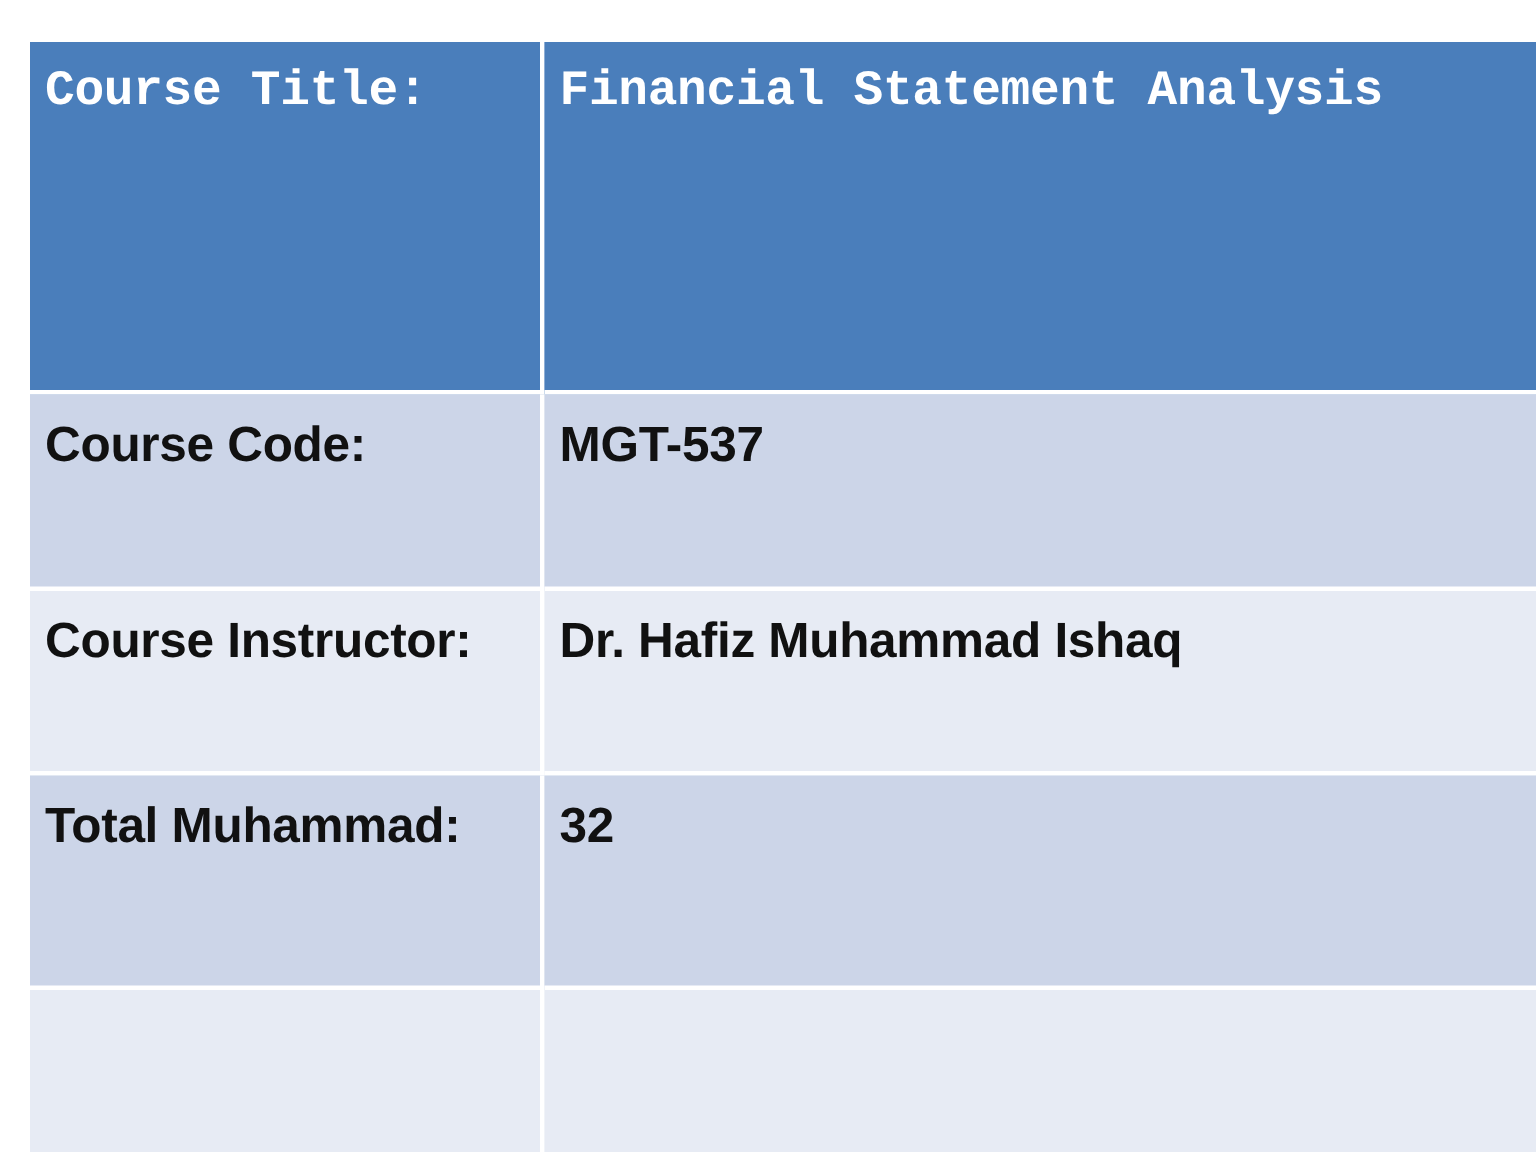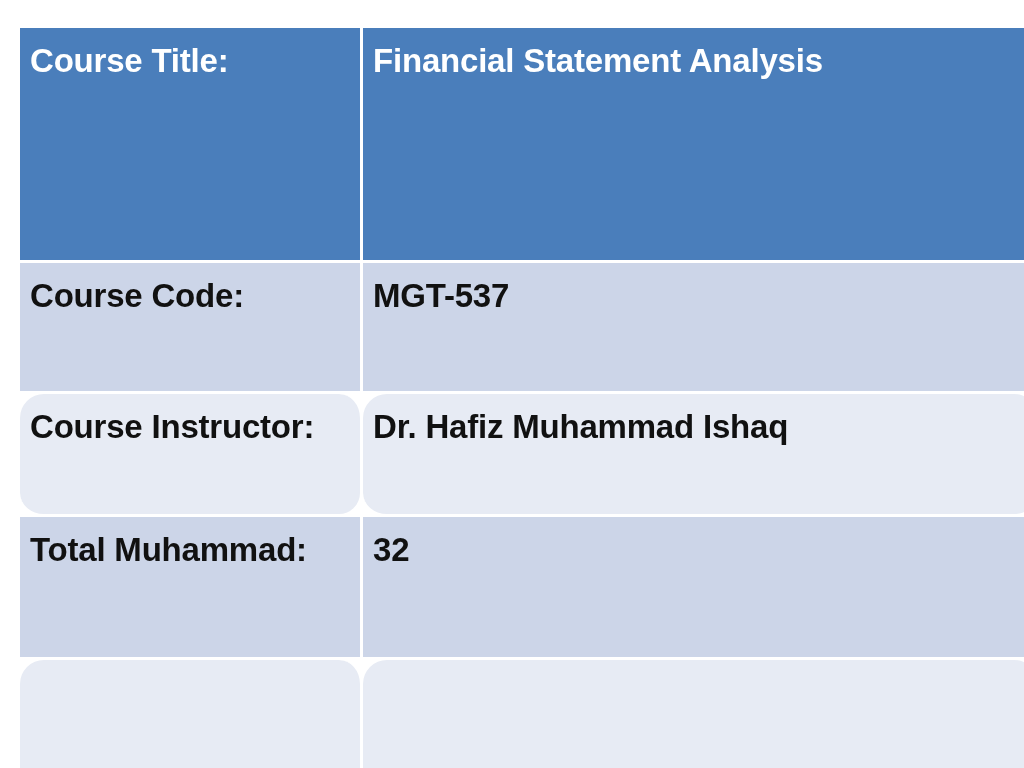--- a/index.html
+++ b/index.html
@@ -47,33 +47,33 @@
   }
 
   .course-table tr:last-child td {
     border-bottom: none;
   }
 
   
   .row-header td {
     background: #4a7ebb;
     height: 212px;
+    font-family: Liberation Mono, monospace;
   }
   .row-header .label-text,
   .row-header .value-text {
     color: #ffffff;
   }
 
   
   .row-dark td {
     background: #ccd5e8;
   }
   .row-light td {
     background: #e7ebf4;
-    border-radius: 24px;
   }
 
   .label-text {
     font-size: 33px;
     font-weight: bold;
     line-height: 1.38;
     color: #111111;
     letter-spacing: -0.2px;
   }
 

